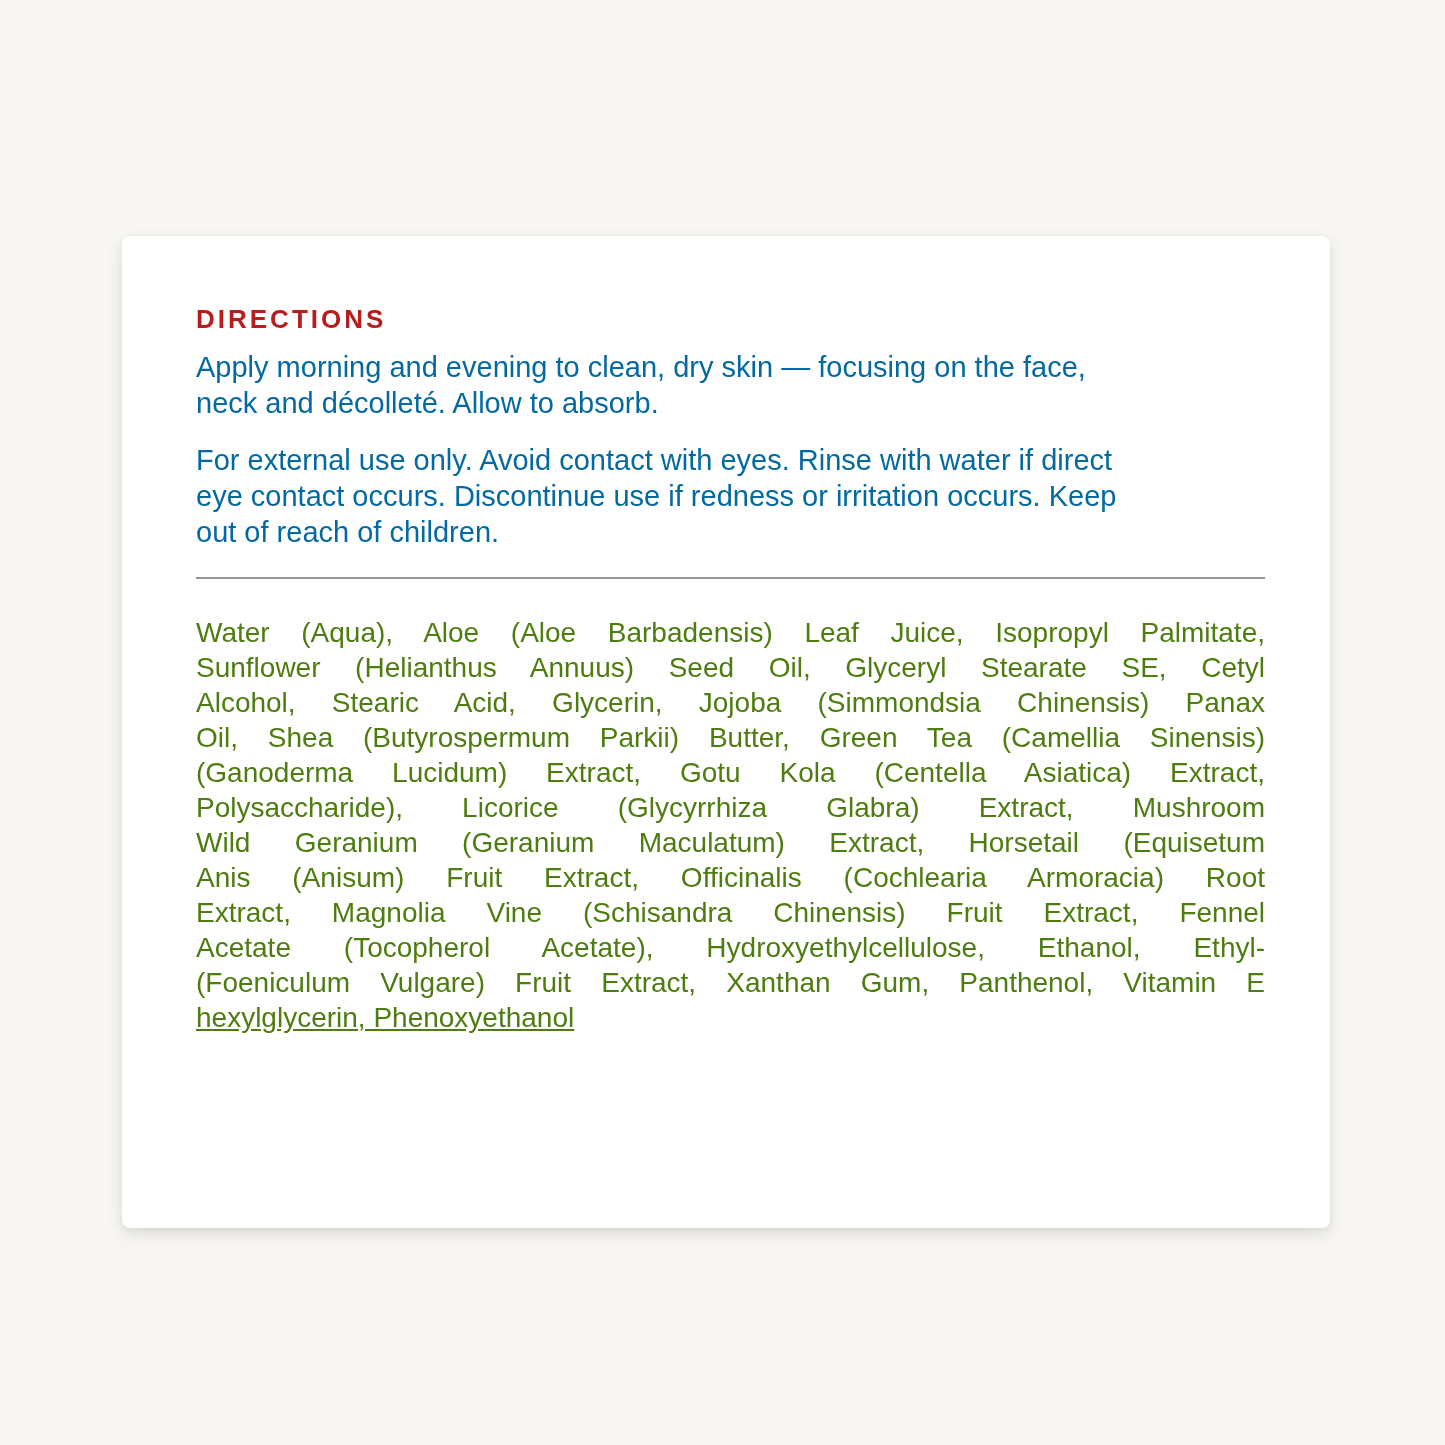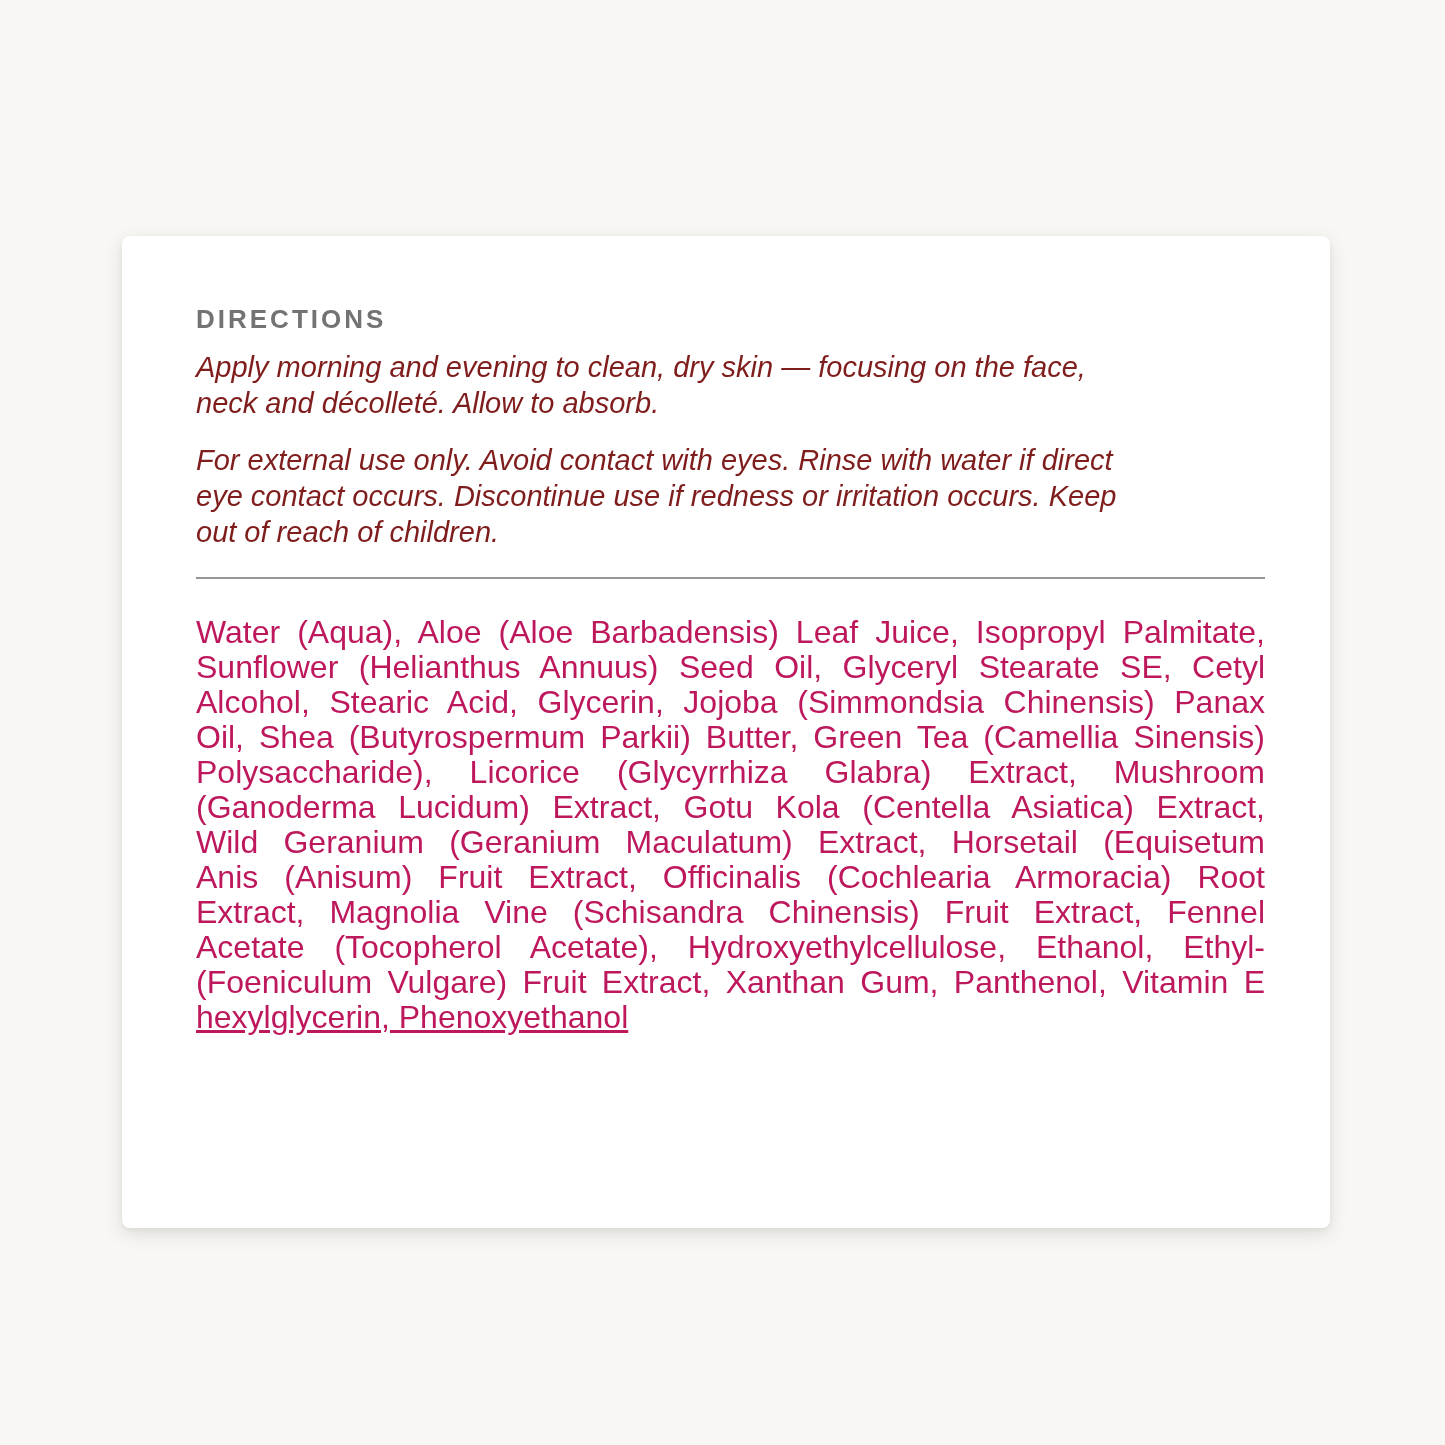--- a/index.html
+++ b/index.html
@@ -23,46 +23,45 @@
     background: #ffffff;
     border-radius: 8px;
     box-shadow: 0 6px 18px rgba(110, 105, 95, 0.18), 0 2px 5px rgba(110, 105, 95, 0.08);
     box-sizing: border-box;
     padding: 68px 65px 40px 74px;
   }
   .section-heading {
     font-size: 26px;
     font-weight: 700;
     letter-spacing: 3px;
-    color: #737373;
+    color: #b91c1c;
     margin: 0 0 14px 0;
     line-height: 1.2;
   }
   .body-paragraph {
     font-size: 29px;
     line-height: 36px;
-    color: #7f1d1d;
+    color: #0369a1;
     margin: 0 0 21px 0;
     white-space: pre-line;
     font-weight: 500;
-    font-style: italic;
   }
   .divider {
     border: none;
     border-top: 2px solid #969696;
     margin: 27px 0 36px 0;
     height: 0;
   }
   .ingredients-block {
     margin-top: 0;
   }
   .ing-line {
-    font-size: 32px;
+    font-size: 28px;
     line-height: 35px;
-    color: #be185d;
+    color: #4d7c0f;
     text-align: justify;
     text-align-last: justify;
     font-weight: 500;
   }
   .ing-line:last-child {
     text-align-last: left;
     text-decoration: underline;
   }
 </style>
 </head>
@@ -80,22 +79,22 @@
 out of reach of children.</p>
 
   <hr class="divider">
 
 
   <div class="ingredients-block">
       <div class="ing-line">Water (Aqua), Aloe (Aloe Barbadensis) Leaf Juice, Isopropyl Palmitate,</div>
       <div class="ing-line">Sunflower (Helianthus Annuus) Seed Oil, Glyceryl Stearate SE, Cetyl</div>
       <div class="ing-line">Alcohol, Stearic Acid, Glycerin, Jojoba (Simmondsia Chinensis) Panax</div>
       <div class="ing-line">Oil, Shea (Butyrospermum Parkii) Butter, Green Tea (Camellia Sinensis)</div>
+      <div class="ing-line">(Ganoderma Lucidum) Extract, Gotu Kola (Centella Asiatica) Extract,</div>
       <div class="ing-line">Polysaccharide), Licorice (Glycyrrhiza Glabra) Extract, Mushroom</div>
-      <div class="ing-line">(Ganoderma Lucidum) Extract, Gotu Kola (Centella Asiatica) Extract,</div>
       <div class="ing-line">Wild Geranium (Geranium Maculatum) Extract, Horsetail (Equisetum</div>
       <div class="ing-line">Anis (Anisum) Fruit Extract, Officinalis (Cochlearia Armoracia) Root</div>
       <div class="ing-line">Extract, Magnolia Vine (Schisandra Chinensis) Fruit Extract, Fennel</div>
       <div class="ing-line">Acetate (Tocopherol Acetate), Hydroxyethylcellulose, Ethanol, Ethyl-</div>
       <div class="ing-line">(Foeniculum Vulgare) Fruit Extract, Xanthan Gum, Panthenol, Vitamin E</div>
       <div class="ing-line">hexylglycerin, Phenoxyethanol</div>
     </div>
 
 </div>
 

